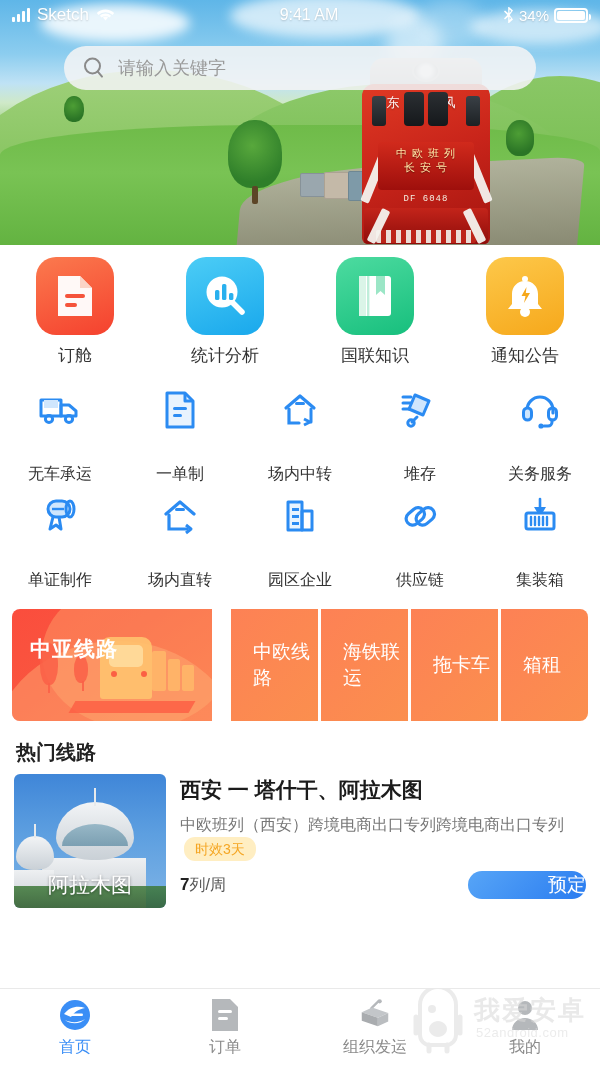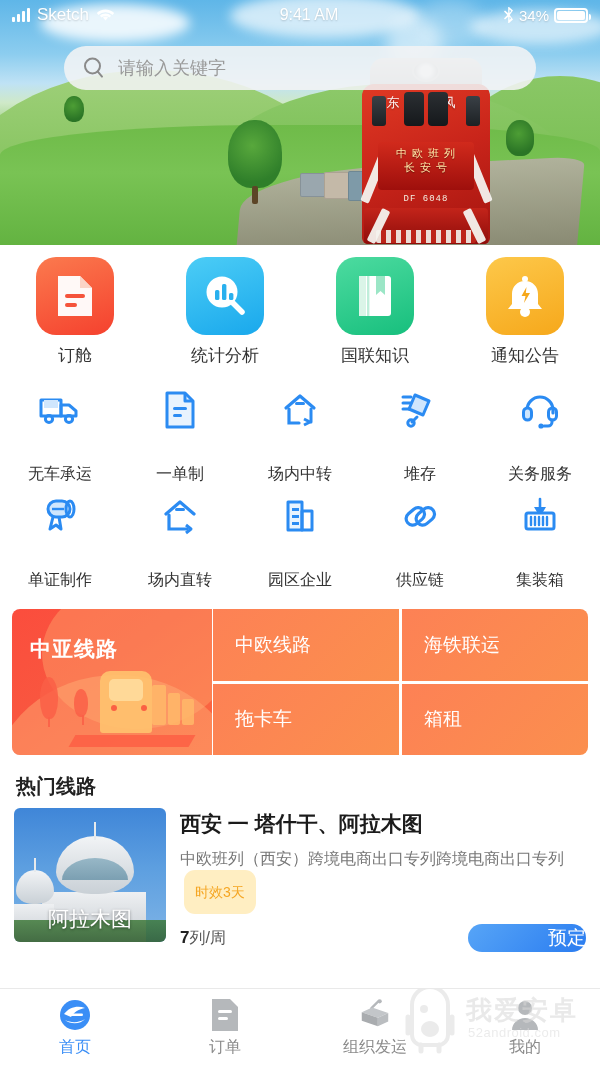--- a/index.html
+++ b/index.html
@@ -177,22 +177,22 @@
     display: flex; align-items: center; justify-content: center;
     position: relative;
   }
   .row-top { padding-bottom: 12px; }
   .small-ico { width: 46px; height: 42px; display:flex; align-items:center; justify-content:center; }
   .row-sub { padding-top: 10px; }
   .cell-sm .cell-label { font-size: 16px; color: #333; margin-top: 24px; }
 
   
   .routes {
-    margin: 10px 12px 12px; height: 146px;
-    display: flex; gap: 1px; border-radius: 8px; overflow: hidden;
+    margin: 10px 12px 12px; height: 112px;
+    display: flex; gap: 19px; border-radius: 8px; overflow: hidden;
   }
   .route-big {
     position: relative; width: 200px;
     background: linear-gradient(145deg, #fb4d3d 0%, #f9563f 40%, #fb6a42 100%);
     overflow: hidden;
   }
   .route-big .rb-title {
     position: absolute; left: 18px; top: 26px;
     color: #fff; font-size: 21px; font-weight: bold; z-index: 3;
     letter-spacing: 1px;
@@ -220,21 +220,21 @@
   }
   .rb-tree {
     position: absolute; width: 18px; height: 34px; border-radius: 50% 50% 45% 45%;
     background: rgba(250,95,70,0.85);
   }
   .rb-tree i { position: absolute; left: 8px; bottom: -8px; width: 2px; height: 10px; background: rgba(250,95,70,.85); }
   .rb-rail {
     position: absolute; left: 60px; bottom: 8px; width: 120px; height: 12px;
     background: rgba(252,92,66,0.8); transform: skewX(-30deg);
   }
-  .route-col { display: flex; flex-direction: column; gap: 3px; flex: 1; }
+  .route-col { display: flex; flex-direction: row; gap: 3px; flex: 1; }
   .route-cell {
     flex: 1; background: linear-gradient(135deg,#fd8155,#fb8f4e);
     color: #fff; font-size: 19px; display: flex; align-items: center;
     padding-left: 22px;
   }
   .route-grid { flex: 1; display: flex; gap: 3px; }
 
   
   .hot-title { margin: 18px 0 8px 16px; font-size: 20px; font-weight: bold; color: #222; }
   .hot-card { display: flex; padding: 0 14px; gap: 14px; }
@@ -257,21 +257,21 @@
     position: absolute; left: 0; right: 0; bottom: 0; height: 46px;
     display: flex; align-items: center; justify-content: center;
     color: #fff; font-size: 21px;
     text-shadow: 0 1px 3px rgba(0,0,0,.45);
   }
   .hot-info { flex: 1; padding-top: 2px; position: relative; }
   .hot-route-title { font-size: 21px; font-weight: bold; color: #1b1b1b; }
   .hot-desc { font-size: 16px; color: #777; line-height: 1.45; margin-top: 9px; }
   .badge {
     display: inline-block; background: #ffeec2; color: #f5a623;
-    font-size: 14px; border-radius: 11px; padding: 12px 11px;
+    font-size: 14px; border-radius: 11px; padding: 2px 11px;
     vertical-align: middle; margin-left: 4px;
   }
   .hot-bottom { display: flex; align-items: center; margin-top: 10px; }
   .freq { font-size: 16px; color: #555; }
   .freq b { font-size: 17px; color: #222; }
   .book-btn {
     margin-left: auto; width: 118px; height: 28px; border-radius: 20px;
     background: linear-gradient(135deg, #57a5f7, #2a7cf0);
     color: #fff; font-size: 19px; border: none;
     font-family: inherit; cursor: pointer; text-align: right;
@@ -286,21 +286,21 @@
   .tab {
     flex: 1; display: flex; flex-direction: column;
     align-items: center; justify-content: center; gap: 5px;
   }
   .tab-label { font-size: 16px; color: #8b8b8b; }
   .tab.active .tab-label { color: #3a8ef6; }
   .tab-ico { width: 34px; height: 34px; display:flex; align-items:center; justify-content:center; }
 
   
   .watermark {
-    position: absolute; right: 8px; bottom: 6px; width: 190px; height: 76px;
+    position: absolute; right: 0; bottom: 6px; width: 190px; height: 76px;
     z-index: 30; pointer-events: none; opacity: .55;
   }
   .wm-text { position: absolute; left: 64px; top: 8px; color: #d8d8d8; font-size: 26px; font-weight: bold; letter-spacing: 2px; }
   .wm-sub { position: absolute; left: 66px; top: 40px; color: #dcdcdc; font-size: 13px; letter-spacing: .5px; }
 </style>
 </head>
 <body>
 
 <div id="app">
 

